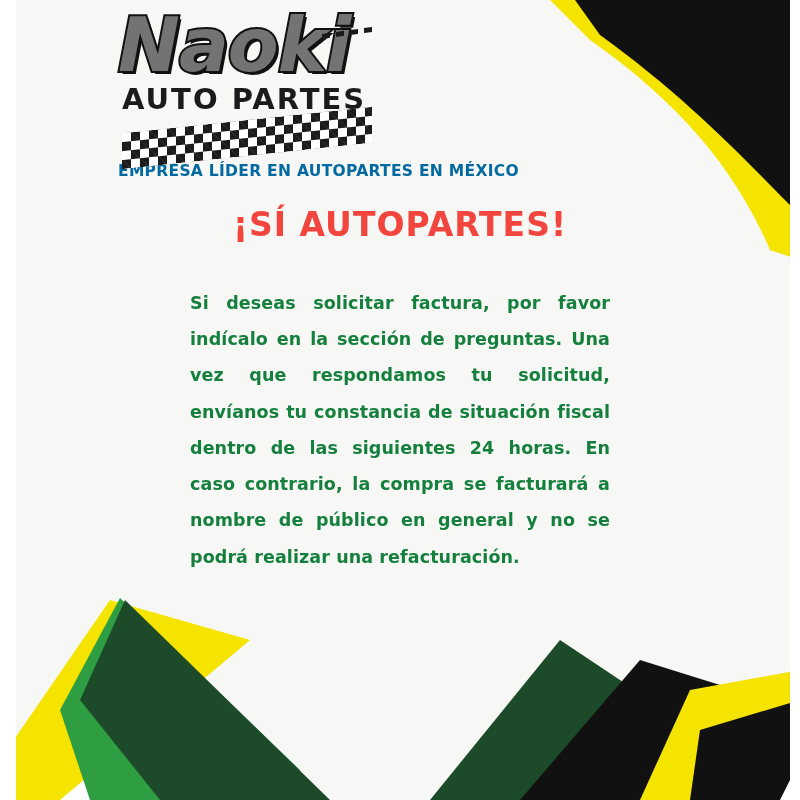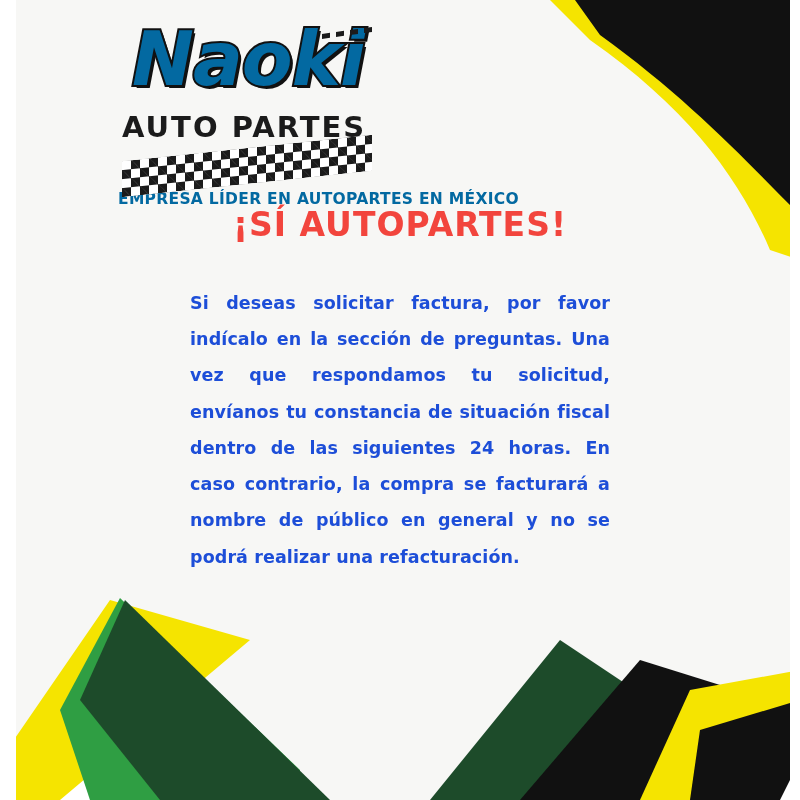--- a/index.html
+++ b/index.html
@@ -59,24 +59,24 @@
     top: 8px;
     width: 420px;
   }
   .logo-naoki {
     font-family: "DejaVu Sans", sans-serif;
     font-size: 74px;
     font-weight: bold;
     font-style: italic;
     letter-spacing: -1px;
     line-height: 0.95;
-    color: #0369a1;
+    color: #737373;
     -webkit-text-stroke: 4px #111111;
     paint-order: stroke fill;
-    margin: 16px;
+    margin: 2px;
     text-shadow: 3px 3px 0 #111111;
   }
   .logo-sub {
     font-family: "DejaVu Sans", sans-serif;
     font-size: 29px;
     font-weight: bold;
     letter-spacing: 2px;
     color: #1b1b1b;
     margin: 2px 0 0 6px;
   }
@@ -139,21 +139,21 @@
   }
   .paragraph {
     position: absolute;
     left: 190px;
     top: 285px;
     width: 420px;
     font-family: "DejaVu Sans", sans-serif;
     font-size: 17.5px;
     font-weight: bold;
     line-height: 2.07;
-    color: #1d4ed8;
+    color: #15803d;
     text-align: justify;
     text-align-last: left;
     letter-spacing: 0.1px;
   }
 </style>
 </head>
 <body>
 
 <div class="page">
 

